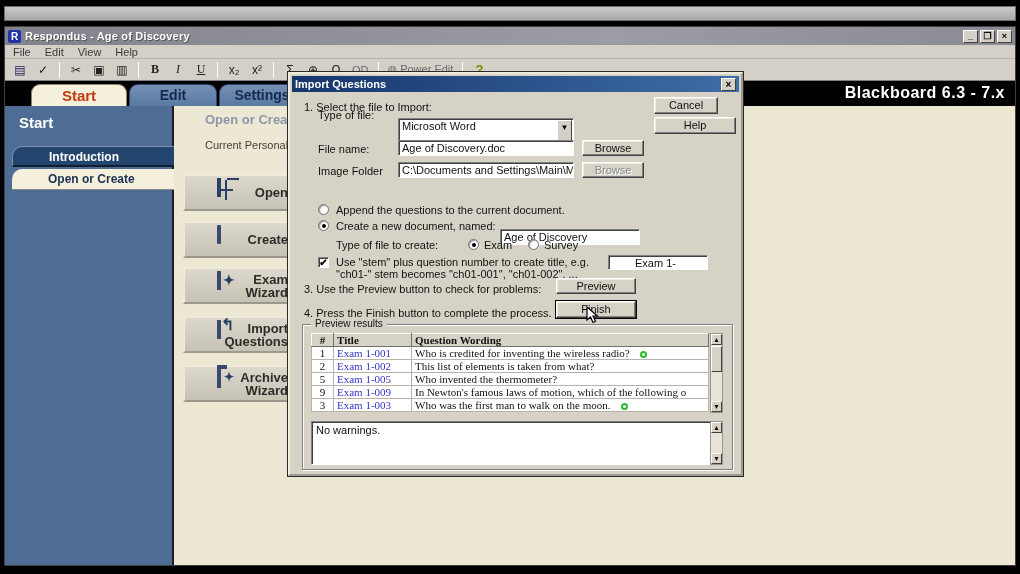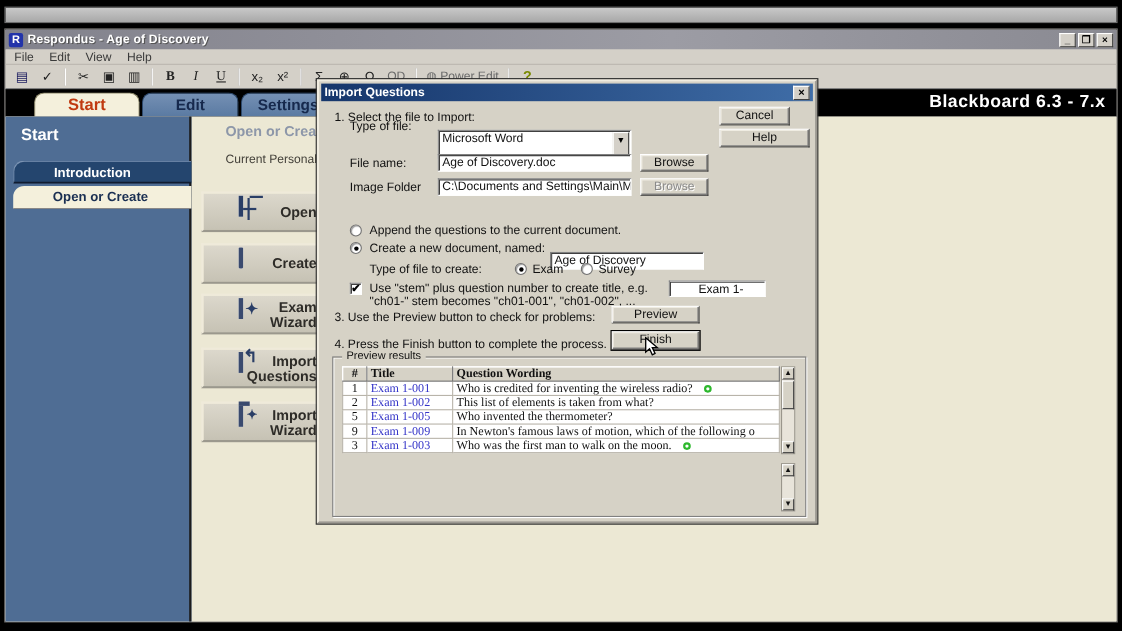--- a/index.html
+++ b/index.html
@@ -189,21 +189,21 @@
       <div class="bigbtn" style="top:161px;">
         <span class="bicon"><span class="ic-wand"></span></span>
         <span style="width:52px;">Exam Wizard</span>
       </div>
       <div class="bigbtn" style="top:210px;">
         <span class="bicon"><span class="ic-imp"></span></span>
         <span style="width:64px;">Import Questions</span>
       </div>
       <div class="bigbtn" style="top:259px;">
         <span class="bicon"><span class="ic-arch"></span></span>
-        <span style="width:56px;">Import Wizard</span>
+        <span style="width:56px;">Archive Wizard</span>
       </div>
     </div>
   </div>
 
   <div id="dlg">
     <div class="dlg-title">
       <span class="dlg-title-text">Import Questions</span>
       <span class="dlg-x">×</span>
     </div>
 
@@ -229,21 +229,21 @@
     <div class="dl" style="left:46px;top:146px;">Create a new document, named:</div>
     <div class="fld" style="left:210px;top:143px;width:140px;height:16px;margin-top:12px;">Age of Discovery</div>
     <div class="dl" style="left:46px;top:165px;">Type of file to create:</div>
     <div class="radio sel" style="left:178px;top:165px;"></div>
     <div class="dl" style="left:194px;top:165px;">Exam</div>
     <div class="radio" style="left:238px;top:165px;"></div>
     <div class="dl" style="left:254px;top:165px;">Survey</div>
     <div class="chk" style="left:28px;top:183px;">✔</div>
     <div class="dl" style="left:46px;top:182px;">Use "stem" plus question number to create title, e.g.</div>
     <div class="dl" style="left:46px;top:194px;">"ch01-" stem becomes "ch01-001", "ch01-002", ...</div>
-    <div class="fld" style="left:318px;top:181px;width:88px;height:15px;padding-left:26px;">Exam 1-</div>
+    <div class="fld" style="left:318px;top:181px;width:100px;height:15px;padding-left:26px;">Exam 1-</div>
 
     <div class="dl" style="left:14px;top:209px;">3.  Use the Preview button to check for problems:</div>
     <div class="pbtn" style="left:266px;top:204px;width:80px;height:16px;line-height:14px;">Preview</div>
     <div class="dl" style="left:14px;top:233px;">4.  Press the Finish button to complete the process.</div>
     <div class="pbtn default" style="left:266px;top:227px;width:80px;height:17px;line-height:15px;">Finish</div>
 
     <svg class="cursor" style="left:296px;top:232px;" viewBox="0 0 14 18">
       <polygon points="1,1 1,14 4.5,11 7,16.5 9.5,15.3 7,10 11.5,10" fill="#fff" stroke="#000" stroke-width="1.2"></polygon>
     </svg>
 
@@ -284,20 +284,21 @@
         </tr>
       </tbody>
         </table>
 
       <div class="vsb" style="left:407px;top:8px;height:80px;">
         <div class="sbbtn" style="top:0;">▲</div>
         <div class="sbthumb" style="top:12px;height:26px;"></div>
         <div class="sbbtn" style="bottom:0;">▼</div>
       </div>
 
+      <div class="warnbox">No warnings.</div>
       <div class="vsb" style="left:407px;top:96px;height:44px;">
         <div class="sbbtn" style="top:0;">▲</div>
         <div class="sbbtn" style="bottom:0;">▼</div>
       </div>
     </div>
   </div>
 
   <div class="botstrip"></div>
 </div>
 

